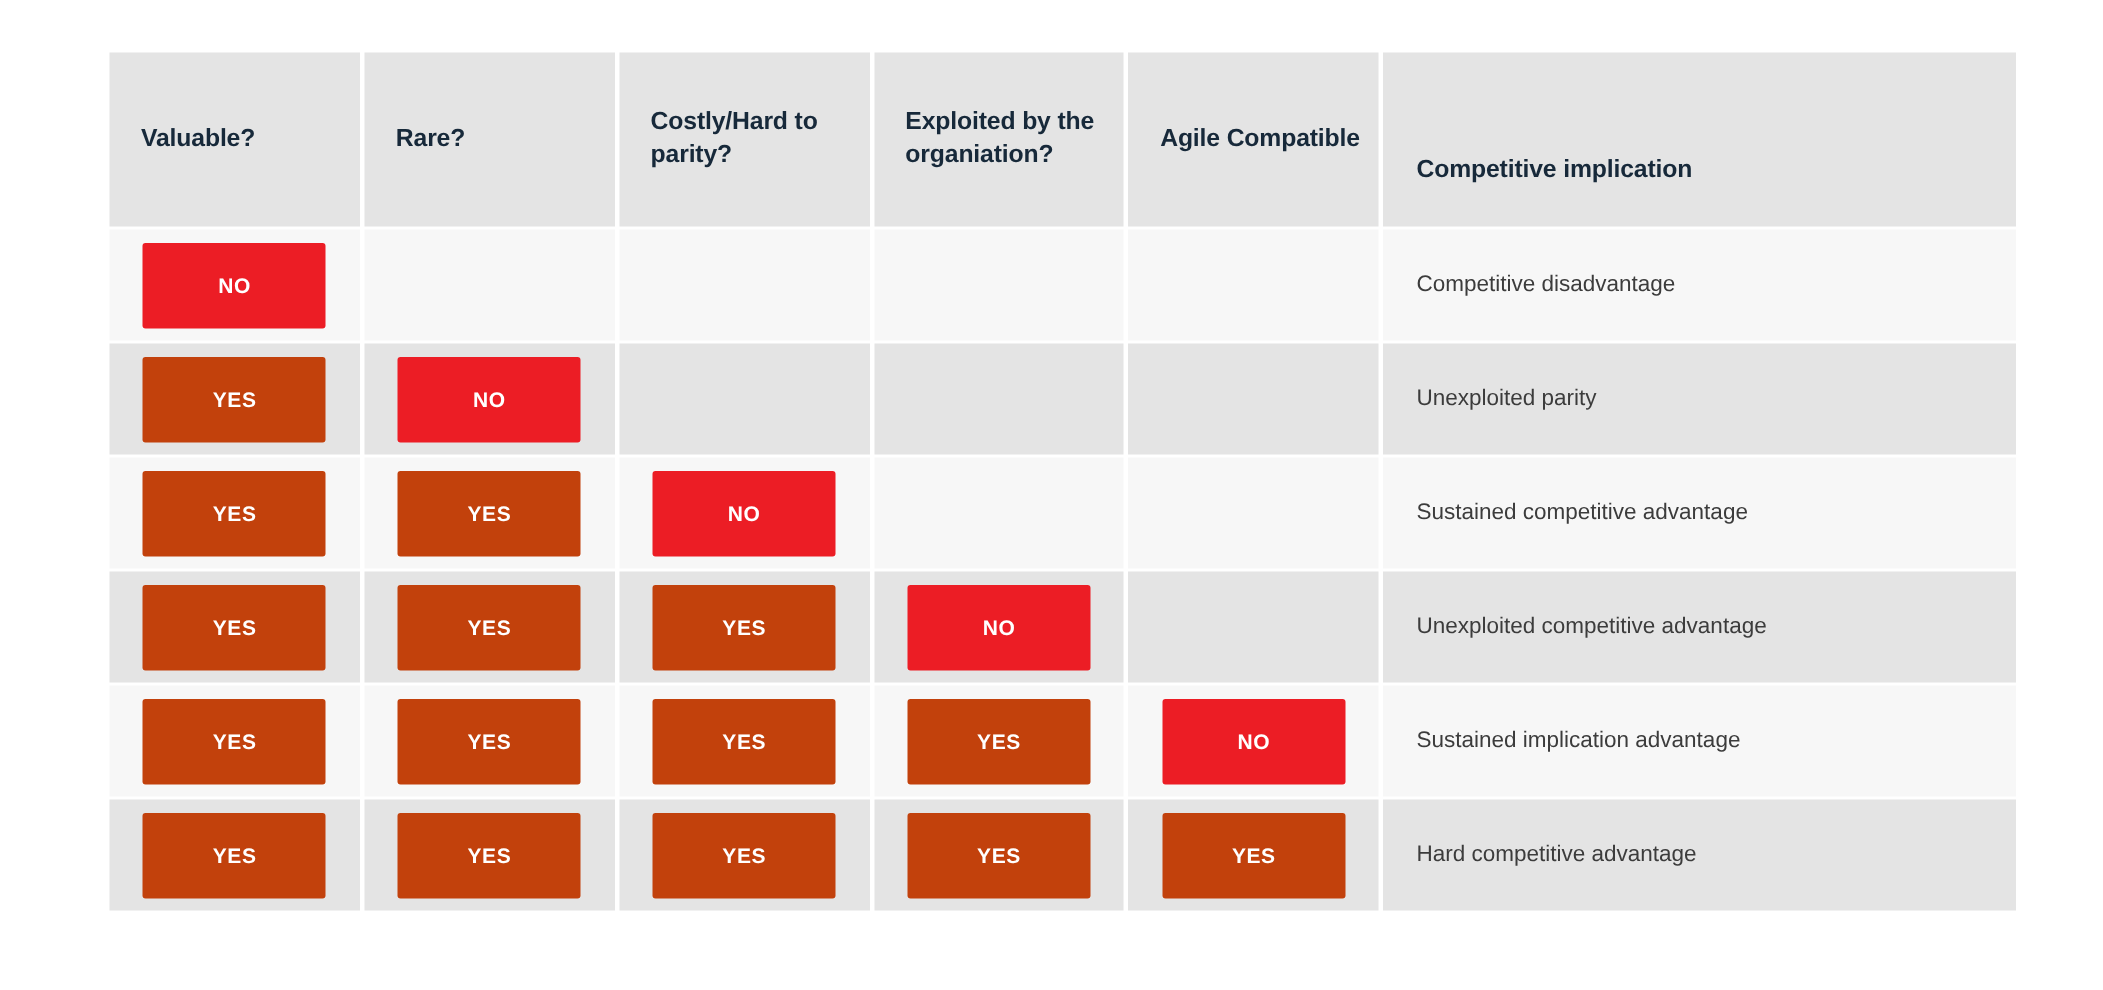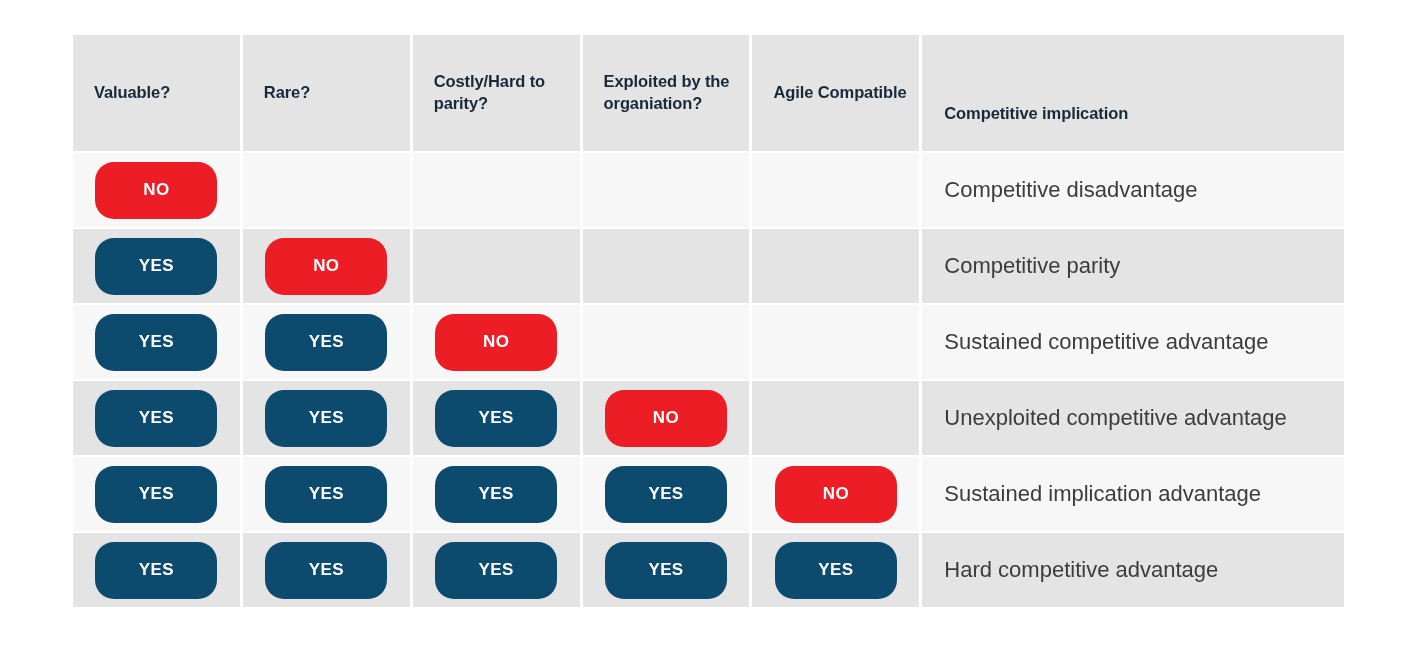--- a/index.html
+++ b/index.html
@@ -79,33 +79,33 @@
     justify-content: center;
     height: 74px;
   }
 
   .badge {
     display: flex;
     align-items: center;
     justify-content: center;
     width: 122px;
     height: 57px;
-    border-radius: 19px;
+    border-radius: 2px;
     color: #ffffff;
-    font-size: 17px;
+    font-size: 14px;
     font-weight: bold;
     letter-spacing: 0.4px;
     box-sizing: border-box;
   }
-  .badge.yes { background: #0c4a6e; }
+  .badge.yes { background: #c2410c; }
   .badge.no  { background: #ec1d25; }
 
   .impl-text {
     display: block;
-    font-size: 22px;
+    font-size: 15px;
     font-weight: normal;
     color: #3c3c3c;
     padding-left: 22px;
     padding-right: 10px;
     line-height: 1.3;
   }
 
   .empty-cell { display: block; height: 74px; }
 </style>
 </head>
@@ -174,21 +174,21 @@
         <td class="col-crit">
             <span class="empty-cell"></span>
           </td>
         <td class="col-crit">
             <span class="empty-cell"></span>
           </td>
         <td class="col-crit">
             <span class="empty-cell"></span>
           </td>
         <td class="col-impl">
-          <span class="impl-text">Competitive parity</span>
+          <span class="impl-text">Unexploited parity</span>
         </td>
       </tr>
 
       <tr class="body-row odd">
         <td class="col-crit">
           <span class="cell-inner">
             <span class="badge yes">YES</span>
           </span>
         </td>
         <td class="col-crit">

